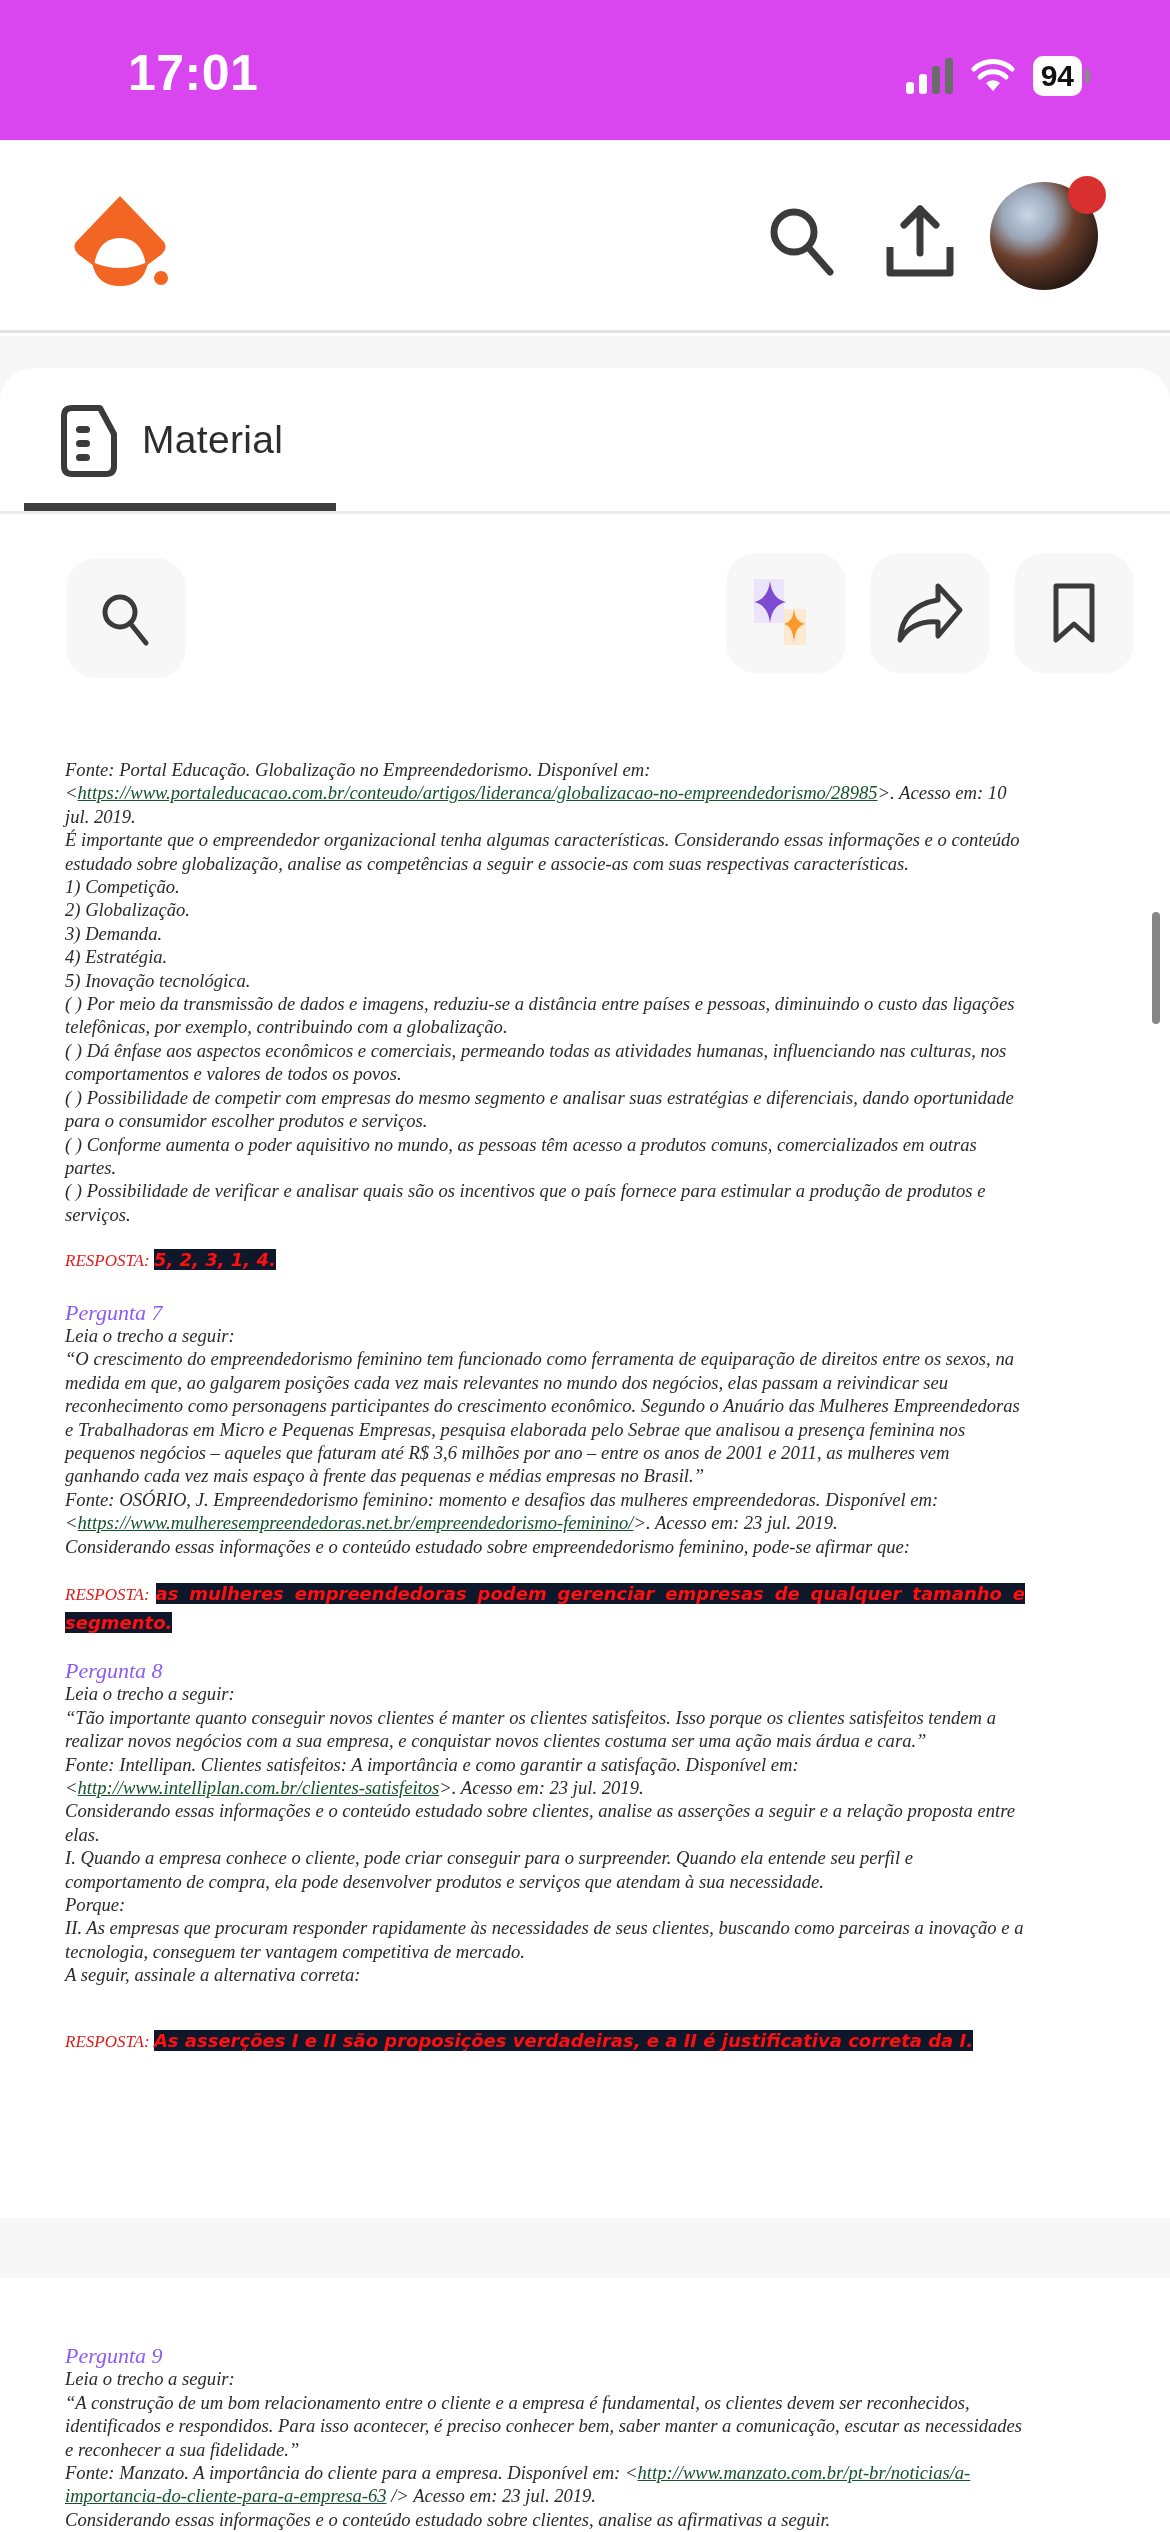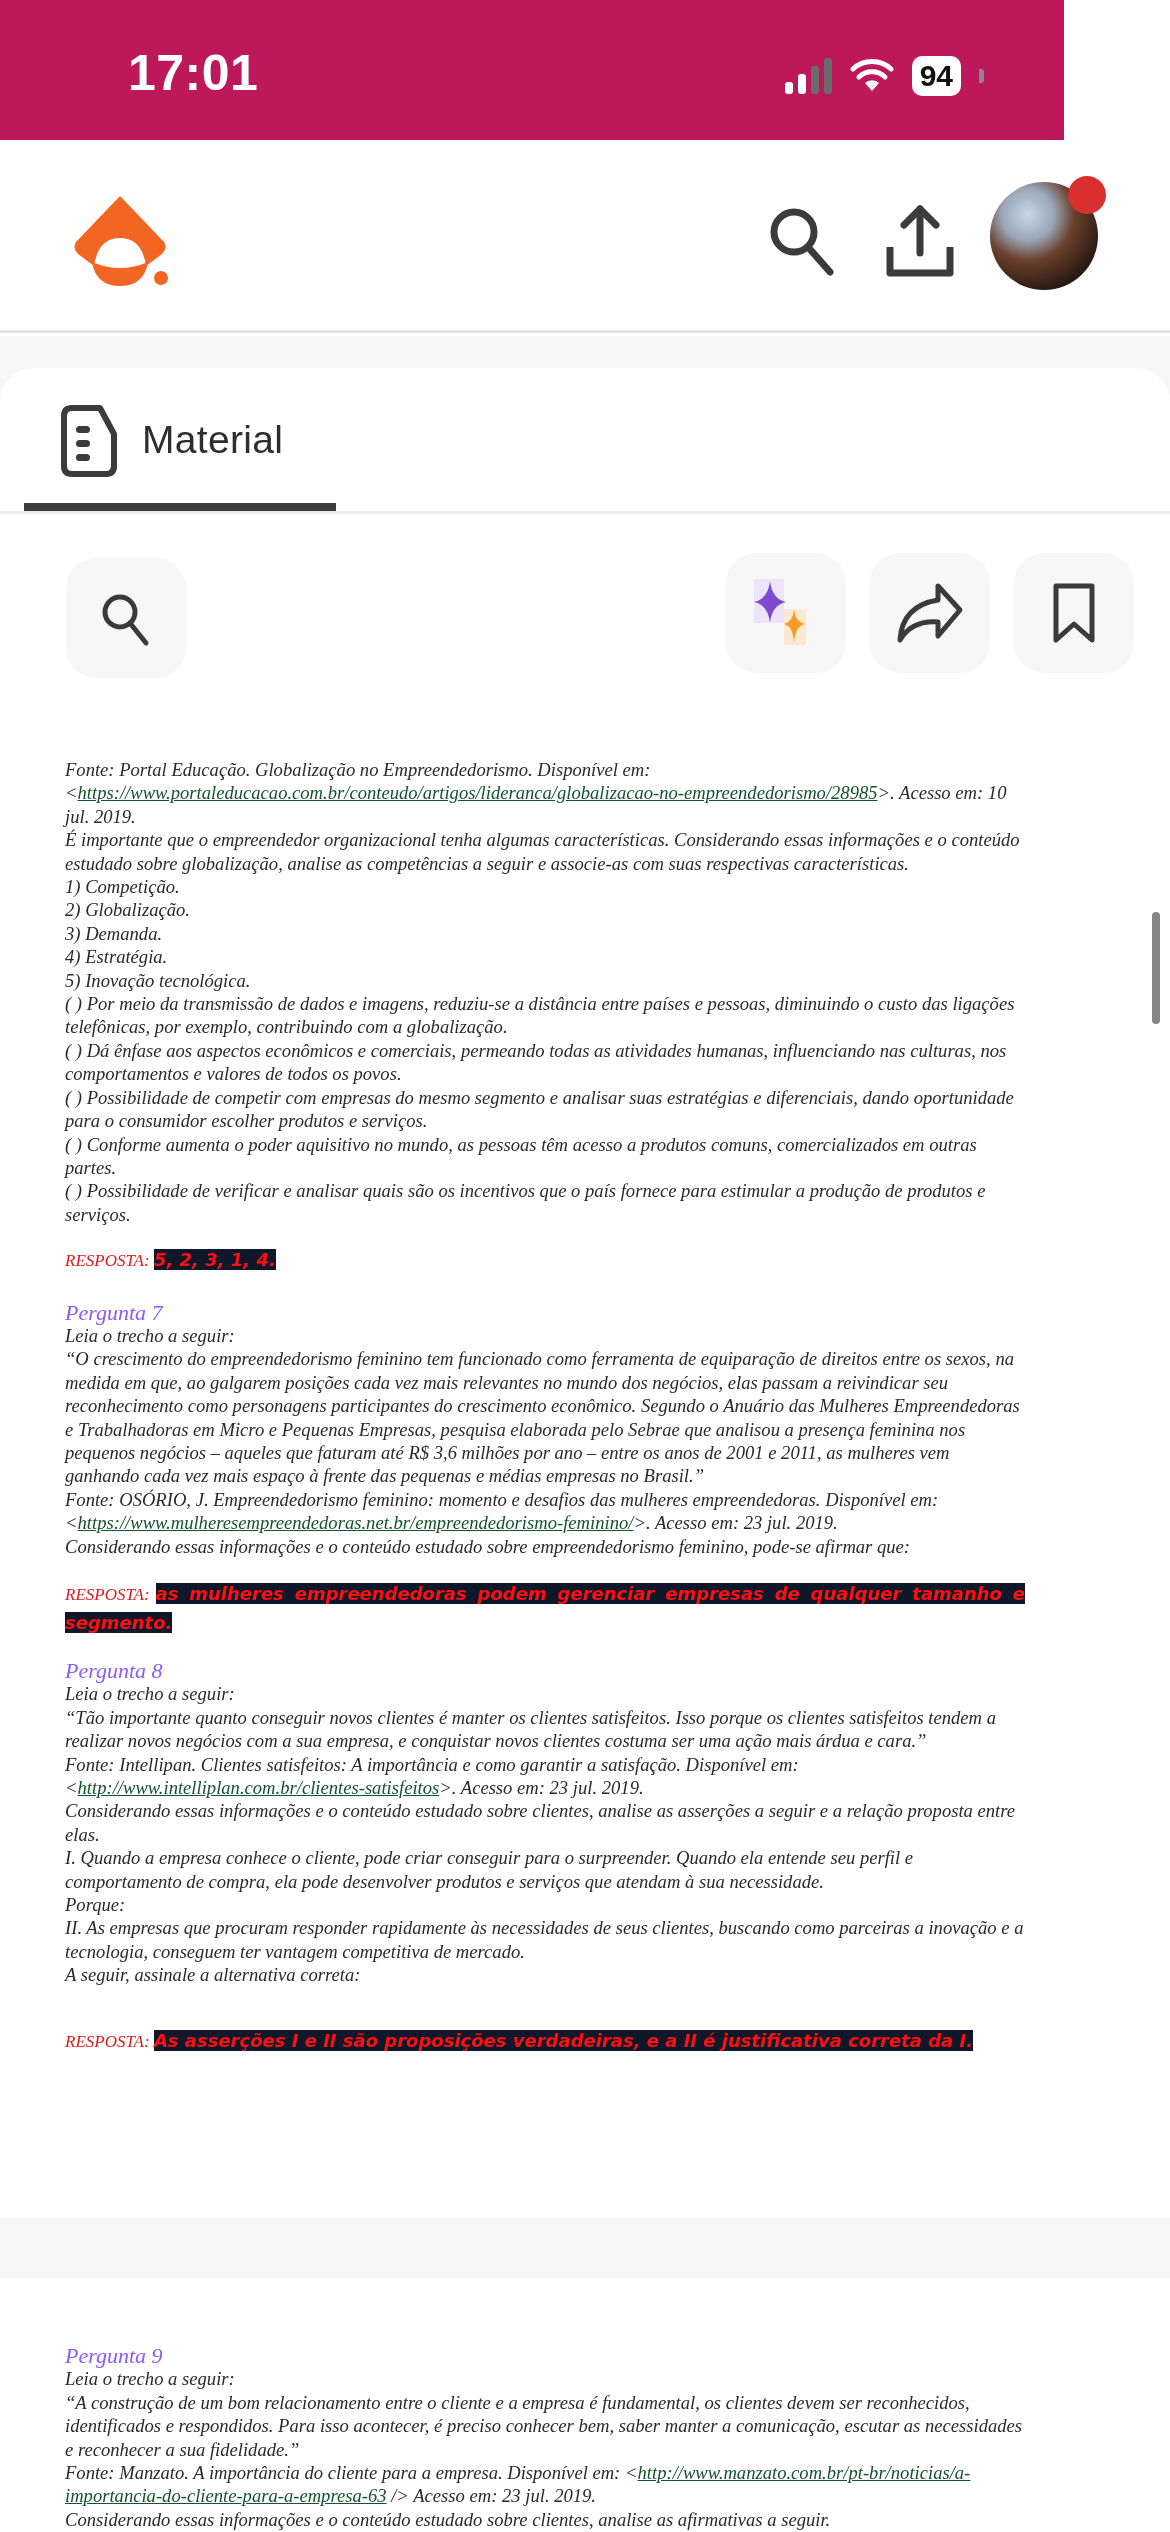--- a/index.html
+++ b/index.html
@@ -1,26 +1,26 @@
 <!DOCTYPE html>
 <html><head>
 <meta charset="utf-8">
 <style>
   * { box-sizing: border-box; margin: 0; padding: 0; }
   html, body { width: 1170px; height: 2532px; overflow: hidden; background: #ffffff; }
   body { font-family: "Liberation Sans", sans-serif; position: relative; }
 
   
-  .status-bar { position: absolute; left: 0; top: 0; width: 1064px; height: 140px; background: #be185d; color: #fff; padding-left: 16px; }
+  .status-bar { position: absolute; left: 0; top: 0; width: 1170px; height: 140px; background: #d946ef; color: #fff; padding-left: 16px; }
   .status-time { position: absolute; left: 128px; top: 44px; font-size: 50px; font-weight: 600; letter-spacing: 0.5px; font-family: "Liberation Sans", sans-serif; }
   .status-right { position: absolute; right: 80px; top: 56px; display: flex; align-items: center; gap: 18px; }
   .signal { display: flex; align-items: flex-end; gap: 5px; height: 36px; }
   .signal span { width: 8px; border-radius: 3px; background: #fff; }
   .signal span.dim { background: #6b6b6b; }
-  .battery { display: flex; align-items: center; gap: 18px; }
+  .battery { display: flex; align-items: center; gap: 3px; }
   .battery-body { background: #fff; color: #111; border-radius: 10px; font-weight: 700; font-size: 30px; padding: 1px 8px; height: 40px; line-height: 38px; }
   .battery-tip { width: 5px; height: 14px; background: #8a8a8a; border-radius: 0 3px 3px 0; }
 
   
   .app-header { position: absolute; left: 0; top: 140px; width: 1170px; height: 193px; background: #fff; border-bottom: 3px solid #e3e3e3; }
   .logo { position: absolute; left: 70px; top: 52px; width: 100px; height: 95px; }
   .hdr-icon { position: absolute; top: 60px; width: 80px; height: 80px; display: flex; align-items: center; justify-content: center; }
   .avatar { position: absolute; left: 990px; top: 42px; width: 108px; height: 108px; border-radius: 50%; overflow: hidden;
             background: radial-gradient(circle at 35% 30%, #c9d6e6 0%, #9aa7b8 25%, #6b3f2c 45%, #2a1a14 75%, #111 100%); }
   .avatar-badge { position: absolute; left: 1068px; top: 36px; width: 38px; height: 38px; border-radius: 50%; background: #d9302f; }

